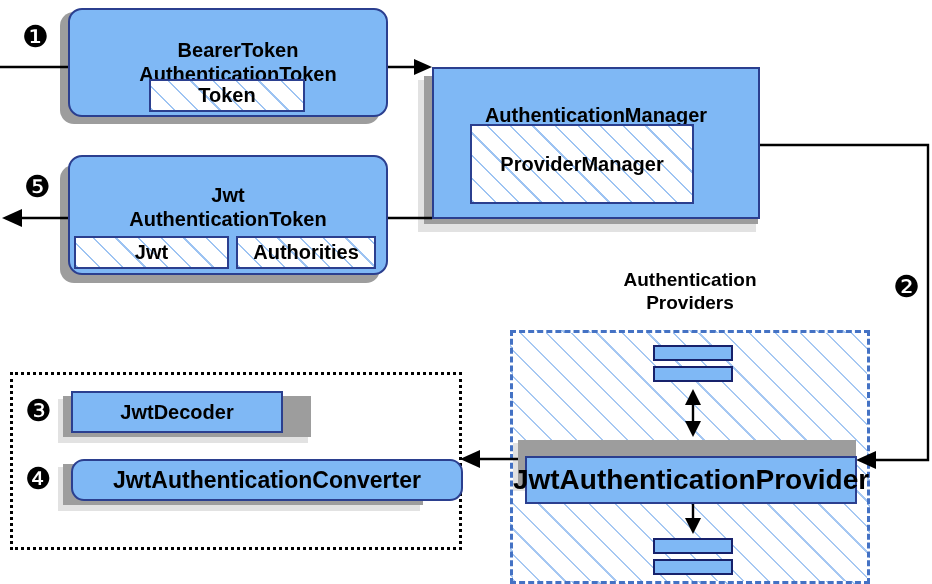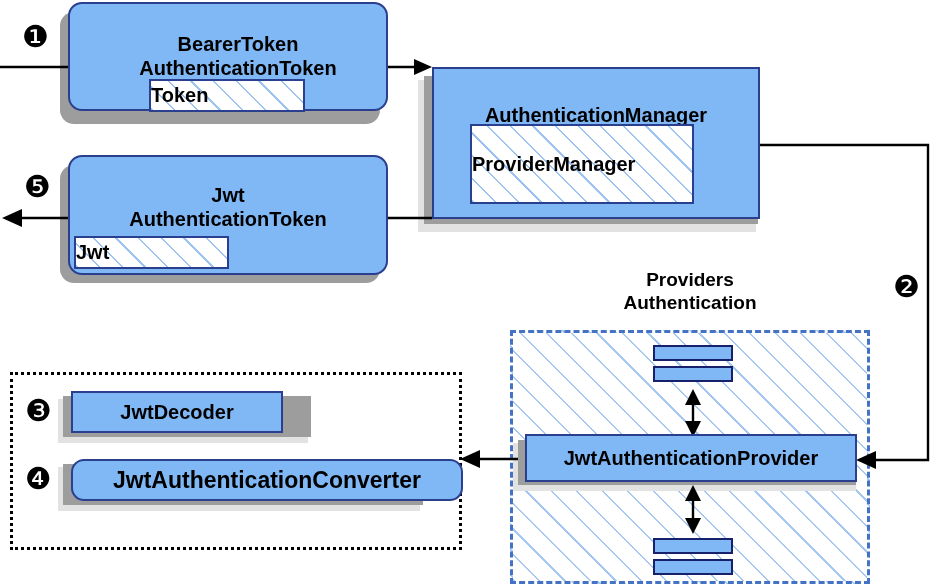--- a/index.html
+++ b/index.html
@@ -13,21 +13,21 @@
         display:flex;flex-direction:column;align-items:center;justify-content:center;
         color:#000;font-weight:bold;text-align:center;z-index:6;}
   .node.rounded{border-radius:14px;}
   .shadow{position:absolute;background:#9d9d9d;z-index:4;}
   .shadow2{position:absolute;background:#e2e2e2;z-index:3;}
   .shadow.rounded,.shadow2.rounded{border-radius:14px;}
 
   
   .chip{position:absolute;box-sizing:border-box;background:#ffffff;
         border:2px solid #2b3f8f;color:#000;font-weight:bold;
-        display:flex;align-items:center;z-index:8;
+        display:flex;align-items:center;justify-content:center;z-index:8;
         background-image:repeating-linear-gradient(45deg,
             rgba(140,185,240,.85) 0 1.6px, rgba(255,255,255,0) 1.6px 16px);}
 
   
   .dashbox{position:absolute;box-sizing:border-box;z-index:2;}
   .dashbox.blue{border:3px dashed #4472c4;
         background-image:repeating-linear-gradient(45deg,
             rgba(150,190,240,.85) 0 1.6px, rgba(255,255,255,0) 1.6px 18px);}
   .dashbox.black{border:3px dotted #000000;background:transparent;}
 
@@ -75,56 +75,59 @@
     <polygon class="hd" points="693,437 685,421 701,421"></polygon>
 
     <line class="ln" x1="693" y1="492" x2="693" y2="527"></line>
     <polygon class="hd" points="693,485 685,501 701,501"></polygon>
     <polygon class="hd" points="693,534 685,518 701,518"></polygon>
   </svg>
 
   <div class="dashbox blue" style="left:510px;top:330px;width:360px;height:254px;"></div>
 
   <div class="label" style="left:570px;top:268px;width:240px;font-size:19px;line-height:23px;">
+    <div>Authentication</div>
     <div>Providers</div>
-    <div>Authentication</div>
   </div>
 
   <div class="bar" style="left:653px;top:345px;width:80px;height:16px;"></div>
   <div class="bar" style="left:653px;top:366px;width:80px;height:16px;"></div>
 
   <div class="bar" style="left:653px;top:538px;width:80px;height:16px;"></div>
   <div class="bar" style="left:653px;top:559px;width:80px;height:16px;"></div>
 
   <div class="shadow2" style="left:513px;top:443px;width:343px;height:48px;"></div>
   <div class="shadow" style="left:518px;top:440px;width:338px;height:45px;"></div>
-  <div class="node" style="left:525px;top:434px;width:332px;height:48px;font-size:20px;">
+  <div class="node" style="left:525px;top:456px;width:332px;height:48px;font-size:28px;">
     <span>JwtAuthenticationProvider</span>
   </div>
 
   <div class="shadow rounded" style="left:60px;top:12px;width:320px;height:112px;"></div>
-  <div class="node rounded" style="left:68px;top:2px;width:320px;height:109px;padding-left:20px;">
+  <div class="node rounded" style="left:68px;top:8px;width:320px;height:109px;padding-left:20px;">
     <div style="font-size:20px;line-height:24px;margin-top:-2px;">
       <div>BearerToken</div>
       <div>AuthenticationToken</div>
     </div>
   </div>
   <div class="chip" style="left:149px;top:79px;width:156px;height:33px;font-size:20px;">
     <span>Token</span>
   </div>
 
   <div class="shadow rounded" style="left:60px;top:165px;width:320px;height:118px;"></div>
   <div class="node rounded" style="left:68px;top:155px;width:320px;height:120px;">
     <div style="font-size:20px;line-height:24px;margin-top:-16px;">
       <div>Jwt</div>
       <div>AuthenticationToken</div>
     </div>
   </div>
   <div class="chip" style="left:74px;top:236px;width:155px;height:33px;font-size:20px;">
     <span>Jwt</span>
+  </div>
+  <div class="chip" style="left:236px;top:236px;width:140px;height:33px;font-size:20px;">
+    <span>Authorities</span>
   </div>
 
   <div class="shadow2" style="left:418px;top:80px;width:338px;height:152px;"></div>
   <div class="shadow" style="left:424px;top:76px;width:334px;height:148px;"></div>
   <div class="node" style="left:432px;top:67px;width:328px;height:152px;align-items:stretch;justify-content:flex-start;">
     <div style="font-size:20px;margin-top:35px;text-align:center;">AuthenticationManager</div>
   </div>
   <div class="chip" style="left:470px;top:124px;width:224px;height:80px;font-size:20px;">
     <span>ProviderManager</span>
   </div>

